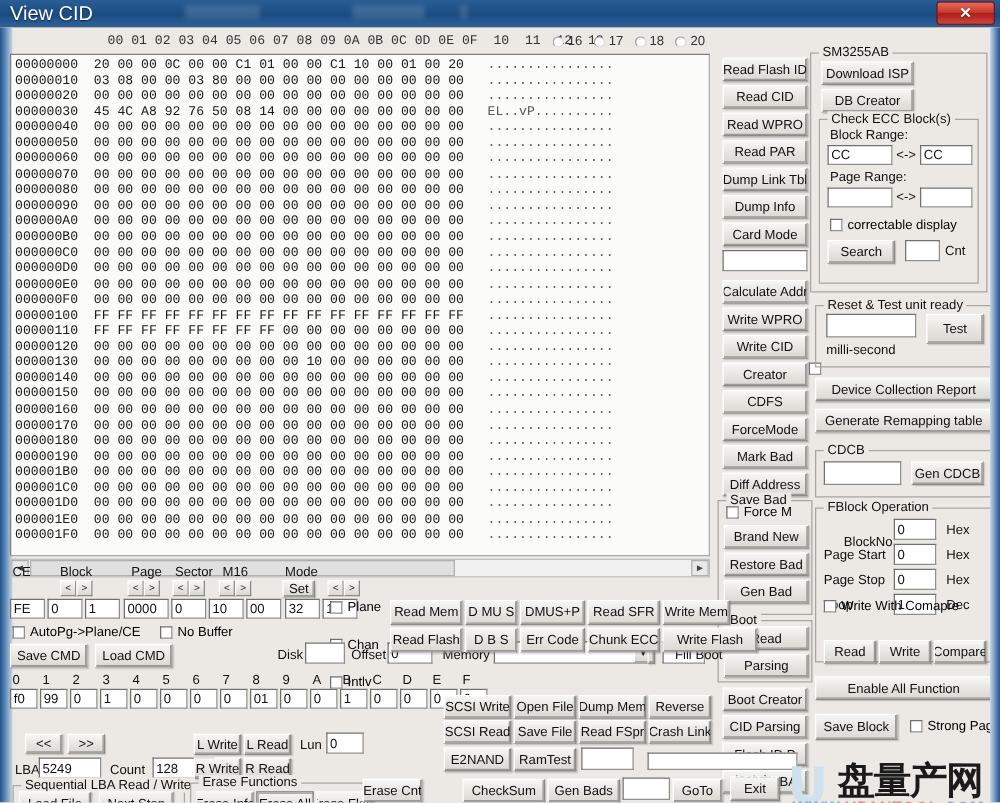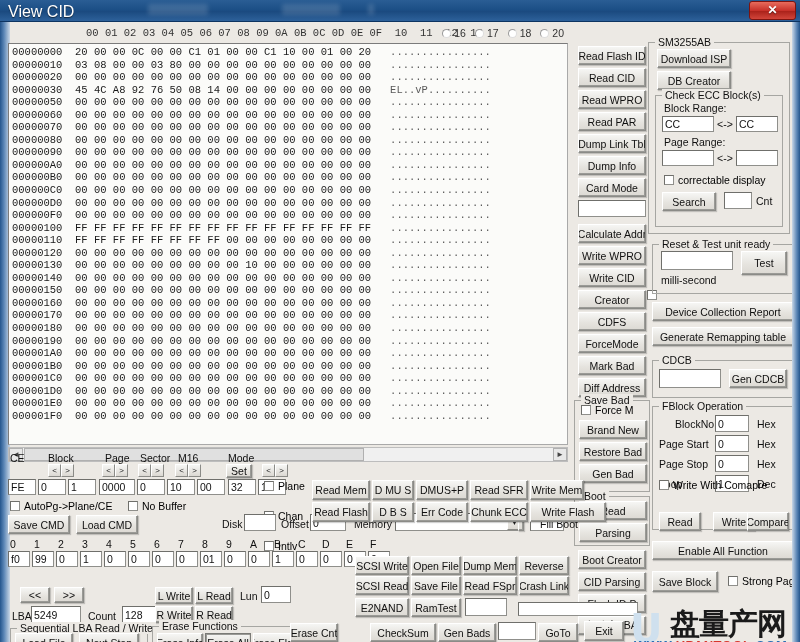--- a/index.html
+++ b/index.html
@@ -186,41 +186,42 @@
         </div>
         <div class="rad">
           <span class="rcirc"></span>
           <span>20</span>
         </div>
       </div>
     <div id="hexbody"><span class="hexline"><span class="hoff">00000000</span><span class="hbytes">  20 00 00 0C 00 00 C1 01 00 00 C1 10 00 01 00 20   </span><span class="hasc">................</span>
 </span><span class="hexline"><span class="hoff">00000010</span><span class="hbytes">  03 08 00 00 03 80 00 00 00 00 00 00 00 00 00 00   </span><span class="hasc">................</span>
 </span><span class="hexline"><span class="hoff">00000020</span><span class="hbytes">  00 00 00 00 00 00 00 00 00 00 00 00 00 00 00 00   </span><span class="hasc">................</span>
 </span><span class="hexline"><span class="hoff">00000030</span><span class="hbytes">  45 4C A8 92 76 50 08 14 00 00 00 00 00 00 00 00   </span><span class="hasc">EL..vP..........</span>
+</span><span class="hexline"><span class="hoff">00000040</span><span class="hbytes">  00 00 00 00 00 00 00 00 00 00 00 00 00 00 00 00   </span><span class="hasc">................</span>
 </span><span class="hexline"><span class="hoff">00000050</span><span class="hbytes">  00 00 00 00 00 00 00 00 00 00 00 00 00 00 00 00   </span><span class="hasc">................</span>
 </span><span class="hexline"><span class="hoff">00000060</span><span class="hbytes">  00 00 00 00 00 00 00 00 00 00 00 00 00 00 00 00   </span><span class="hasc">................</span>
 </span><span class="hexline"><span class="hoff">00000070</span><span class="hbytes">  00 00 00 00 00 00 00 00 00 00 00 00 00 00 00 00   </span><span class="hasc">................</span>
 </span><span class="hexline"><span class="hoff">00000080</span><span class="hbytes">  00 00 00 00 00 00 00 00 00 00 00 00 00 00 00 00   </span><span class="hasc">................</span>
 </span><span class="hexline"><span class="hoff">00000090</span><span class="hbytes">  00 00 00 00 00 00 00 00 00 00 00 00 00 00 00 00   </span><span class="hasc">................</span>
 </span><span class="hexline"><span class="hoff">000000A0</span><span class="hbytes">  00 00 00 00 00 00 00 00 00 00 00 00 00 00 00 00   </span><span class="hasc">................</span>
 </span><span class="hexline"><span class="hoff">000000B0</span><span class="hbytes">  00 00 00 00 00 00 00 00 00 00 00 00 00 00 00 00   </span><span class="hasc">................</span>
 </span><span class="hexline"><span class="hoff">000000C0</span><span class="hbytes">  00 00 00 00 00 00 00 00 00 00 00 00 00 00 00 00   </span><span class="hasc">................</span>
 </span><span class="hexline"><span class="hoff">000000D0</span><span class="hbytes">  00 00 00 00 00 00 00 00 00 00 00 00 00 00 00 00   </span><span class="hasc">................</span>
+</span><span class="hexline"><span class="hoff">000000E0</span><span class="hbytes">  00 00 00 00 00 00 00 00 00 00 00 00 00 00 00 00   </span><span class="hasc">................</span>
 </span><span class="hexline"><span class="hoff">000000F0</span><span class="hbytes">  00 00 00 00 00 00 00 00 00 00 00 00 00 00 00 00   </span><span class="hasc">................</span>
 </span><span class="hexline"><span class="hoff">00000100</span><span class="hbytes">  FF FF FF FF FF FF FF FF FF FF FF FF FF FF FF FF   </span><span class="hasc">................</span>
 </span><span class="hexline"><span class="hoff">00000110</span><span class="hbytes">  FF FF FF FF FF FF FF FF 00 00 00 00 00 00 00 00   </span><span class="hasc">................</span>
 </span><span class="hexline"><span class="hoff">00000120</span><span class="hbytes">  00 00 00 00 00 00 00 00 00 00 00 00 00 00 00 00   </span><span class="hasc">................</span>
 </span><span class="hexline"><span class="hoff">00000130</span><span class="hbytes">  00 00 00 00 00 00 00 00 00 10 00 00 00 00 00 00   </span><span class="hasc">................</span>
 </span><span class="hexline"><span class="hoff">00000140</span><span class="hbytes">  00 00 00 00 00 00 00 00 00 00 00 00 00 00 00 00   </span><span class="hasc">................</span>
 </span><span class="hexline"><span class="hoff">00000150</span><span class="hbytes">  00 00 00 00 00 00 00 00 00 00 00 00 00 00 00 00   </span><span class="hasc">................</span>
 </span><span class="hexline"><span class="hoff">00000160</span><span class="hbytes">  00 00 00 00 00 00 00 00 00 00 00 00 00 00 00 00   </span><span class="hasc">................</span>
 </span><span class="hexline"><span class="hoff">00000170</span><span class="hbytes">  00 00 00 00 00 00 00 00 00 00 00 00 00 00 00 00   </span><span class="hasc">................</span>
 </span><span class="hexline"><span class="hoff">00000180</span><span class="hbytes">  00 00 00 00 00 00 00 00 00 00 00 00 00 00 00 00   </span><span class="hasc">................</span>
 </span><span class="hexline"><span class="hoff">00000190</span><span class="hbytes">  00 00 00 00 00 00 00 00 00 00 00 00 00 00 00 00   </span><span class="hasc">................</span>
-</span><span class="hexline"><span class="hoff">000001A0</span><span class="hbytes">  00 00 00 00 00 00 00 00 00 00 00 00 00 00 00 00   </span><span class="hasc">................</span>
 </span><span class="hexline"><span class="hoff">000001B0</span><span class="hbytes">  00 00 00 00 00 00 00 00 00 00 00 00 00 00 00 00   </span><span class="hasc">................</span>
 </span><span class="hexline"><span class="hoff">000001C0</span><span class="hbytes">  00 00 00 00 00 00 00 00 00 00 00 00 00 00 00 00   </span><span class="hasc">................</span>
 </span><span class="hexline"><span class="hoff">000001D0</span><span class="hbytes">  00 00 00 00 00 00 00 00 00 00 00 00 00 00 00 00   </span><span class="hasc">................</span>
 </span><span class="hexline"><span class="hoff">000001E0</span><span class="hbytes">  00 00 00 00 00 00 00 00 00 00 00 00 00 00 00 00   </span><span class="hasc">................</span>
 </span><span class="hexline"><span class="hoff">000001F0</span><span class="hbytes">  00 00 00 00 00 00 00 00 00 00 00 00 00 00 00 00   </span><span class="hasc">................</span>
 </span></div>
     <div id="hexscroll">
       <div class="arrow l">◄</div>
       <div class="thumb"></div>
       <div class="arrow r">►</div>
@@ -298,38 +299,38 @@
       </div>
       <div class="btn abs" style="left:652px;top:280px;width:142px;height:19px;">Device Collection Report</div>
       <div class="btn abs" style="left:652px;top:305px;width:142px;height:19px;">Generate Remapping table</div>
       <div class="grp" style="left:652px;top:338px;width:142px;height:38px;">
         <span class="gtitle">CDCB</span>
         <div class="fld abs" style="left:6px;top:8px;width:62px;height:19px;"></div>
         <div class="btn abs" style="left:76px;top:8px;width:58px;height:19px;">Gen CDCB</div>
       </div>
       <div class="grp" style="left:652px;top:384px;width:142px;height:124px;">
         <span class="gtitle">FBlock Operation</span>
-        <div class="lbl abs" style="left:6px;top:11px;padding-left:16px;">BlockNo</div>
+        <div class="lbl abs" style="left:6px;top:21px;padding-left:16px;">BlockNo</div>
         <div class="fld abs" style="left:62px;top:8px;width:34px;height:17px;">0</div>
         <div class="lbl abs" style="left:104px;top:11px;">Hex</div>
         <div class="lbl abs" style="left:6px;top:31px;">Page Start</div>
         <div class="fld abs" style="left:62px;top:28px;width:34px;height:17px;">0</div>
         <div class="lbl abs" style="left:104px;top:31px;">Hex</div>
         <div class="lbl abs" style="left:6px;top:51px;">Page Stop</div>
         <div class="fld abs" style="left:62px;top:48px;width:34px;height:17px;">0</div>
         <div class="lbl abs" style="left:104px;top:51px;">Hex</div>
         <div class="lbl abs" style="left:6px;top:71px;">Loop</div>
         <div class="fld abs" style="left:62px;top:68px;width:34px;height:17px;">1</div>
         <div class="lbl abs" style="left:104px;top:71px;">Dec</div>
         <div class="chk abs" style="left:6px;top:72px;">
           <span class="cbox"></span>
           <span>Write With Comapre</span>
         </div>
         <div class="btn abs" style="left:6px;top:105px;width:42px;height:19px;">Read</div>
-        <div class="btn abs" style="left:50px;top:105px;width:42px;height:19px;margin-left:10px;">Write</div>
+        <div class="btn abs" style="left:50px;top:105px;width:42px;height:19px;">Write</div>
         <div class="btn abs" style="left:94px;top:105px;width:42px;height:19px;">Compare</div>
       </div>
       <div class="btn abs" style="left:652px;top:519px;width:142px;height:19px;">Enable All Function</div>
       <div class="btn abs" style="left:652px;top:549px;width:66px;height:21px;">Save Block</div>
       <div class="chk abs" style="left:728px;top:553px;">
         <span class="cbox"></span>
         <span>Strong Page</span>
       </div>
     </div>
 

